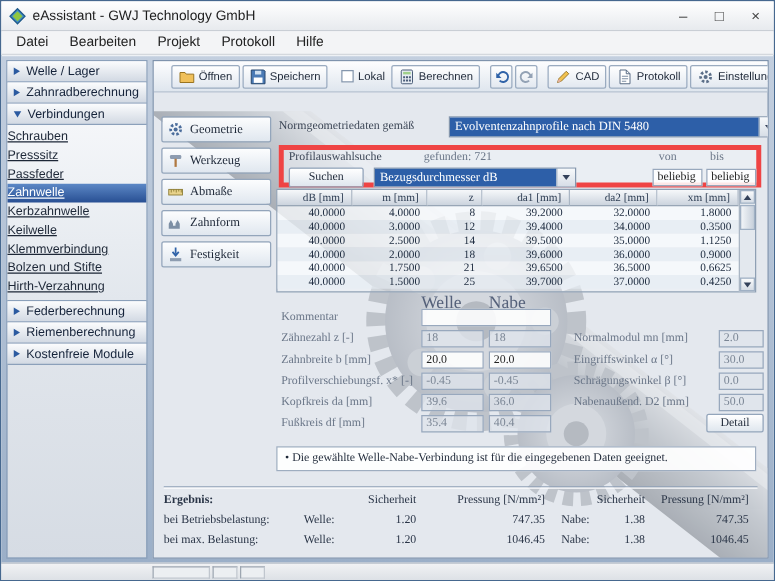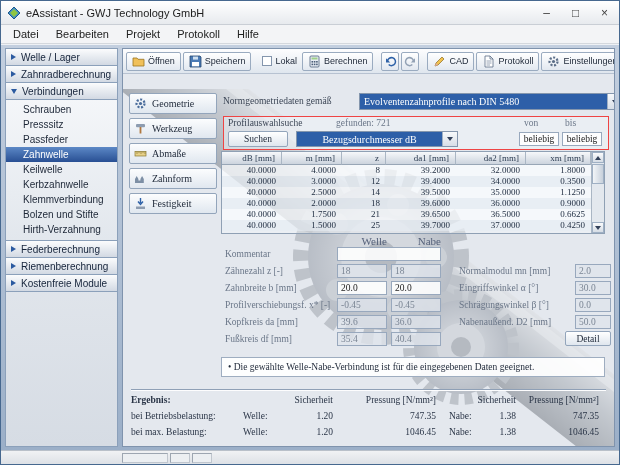--- a/index.html
+++ b/index.html
@@ -24,29 +24,29 @@
   .frame { position:absolute; top:44px; left:0; right:0; bottom:14px;
            background:linear-gradient(180deg,#c3cfdf 0%, #9bafc8 100%); }
 
   
   .sidebar { position:absolute; left:4px; top:3px; bottom:3px; width:113px;
              background:linear-gradient(#eef1f5,#d6dce4); border:1px solid #8ba0ba; }
   .side-header { height:17px; display:flex; align-items:center; gap:5px; padding-left:5px;
                  background:linear-gradient(#fbfcfd,#d2d9e3); border-bottom:1px solid #8ba0ba;
                  font-size:10px; color:#15233a; cursor:default; }
   .side-items { padding:2px 0 3px 0; background:linear-gradient(#f4f6f9,#e2e7ed); border-bottom:1px solid #8ba0ba; }
-  .side-item { height:15px; line-height:15px; padding-left:17px; font-size:10px; color:#1d2737; }
+  .side-item { height:15px; line-height:15px; font-size:10px; color:#1d2737;text-decoration:underline; }
   .side-item.selected { background:linear-gradient(#5c88c6,#284f93); color:#fff; }
   .tri-r { width:0; height:0; border-top:3px solid transparent; border-bottom:3px solid transparent; border-left:5px solid #2b5aa0; }
   .tri-d { width:0; height:0; border-left:3px solid transparent; border-right:3px solid transparent; border-top:5px solid #2b5aa0; }
 
   
   .content { position:absolute; left:121px; right:4px; top:3px; bottom:3px;
              background:#e4e8ee; border:1px solid #7f93ad; overflow:hidden; }
-  .toolbar { height:25px; display:flex; align-items:center; gap:2px; padding:0 3px;
+  .toolbar { height:25px; display:flex; align-items:center; gap:2px; padding:0 14px;
              background:linear-gradient(#fdfdfe,#dfe6ee); border-bottom:1px solid #b7c2d1; }
   .tbtn { display:inline-flex; align-items:center; gap:3px; height:19px; padding:0 5px;
           border:1px solid #9aabc0; border-radius:2px; background:linear-gradient(#ffffff,#e2e8f0);
           font-size:9px; color:#1d2737; white-space:nowrap; }
   .tbtn.small { padding:0 2px; width:18px; justify-content:center; }
   .tsep { width:1px; height:16px; background:#b3bfcd; margin:0 2px; }
   .cbwrap { display:inline-flex; align-items:center; gap:3px; font-size:9px; color:#1d2737; padding:0 3px; }
   .cb { width:10px; height:10px; border:1px solid #8496ad; background:#fff; }
 
   .sectionbar { height:15px; display:flex; align-items:center; padding-left:8px;
@@ -65,21 +65,21 @@
   .lbl { position:absolute; font-size:9.5px; color:#3c4656; white-space:nowrap; z-index:1; }
   .lbl.dim { color:#6a7688; }
 
   .combo { position:absolute; height:17px; display:flex; border:1px solid #8496ad; background:#fff; z-index:1; }
   .combo .cval { flex:1; font-size:10px; line-height:15px; padding:0 4px; color:#fff;
                  background:#2d5fa8; white-space:nowrap; overflow:hidden; }
   .combo .cbtn { width:15px; display:flex; align-items:center; justify-content:center;
                  background:linear-gradient(#f7f9fb,#d7dee7); border-left:1px solid #9fb0c4; }
   .carrow { width:0; height:0; border-left:3px solid transparent; border-right:3px solid transparent; border-top:4px solid #33415a; }
 
-  .groupbox { position:absolute; border:1px solid #ef4444; background:rgba(238,242,247,0.55); z-index:1;text-align:center; }
+  .groupbox { position:absolute; border:4px solid #ef4444; background:rgba(238,242,247,0.55); z-index:1; }
 
   .btn { position:absolute; display:flex; align-items:center; justify-content:center;
          border:1px solid #93a5bb; border-radius:2px; background:linear-gradient(#ffffff,#dfe6ee);
          font-size:9.5px; color:#1d2737; z-index:1; }
 
   .fld { position:absolute; height:14px; border:1px solid #98a8bd; background:rgba(255,255,255,.88);
          font-size:9.5px; line-height:12px; padding:0 3px; color:#222; white-space:nowrap; overflow:hidden; z-index:1; }
   .fld.ro { background:rgba(223,228,236,.78); color:#7a8594; }
 
   
@@ -94,21 +94,21 @@
   .c0{width:60px}.c1{width:60px}.c2{width:44px}.c3{width:70px}.c4{width:70px}.c5{width:65px}
   .tscroll { position:absolute; right:0; top:0; bottom:0; width:13px; background:#e3e8ee; border-left:1px solid #aab6c4; }
   .sarr { position:absolute; left:0; width:12px; height:11px; display:flex; align-items:center; justify-content:center;
           background:linear-gradient(#fafbfc,#d5dce5); border:1px solid #9fb0c4; }
   .sarr.up { top:0; } .sarr.down { bottom:0; }
   .sthumb { position:absolute; left:0; top:12px; width:12px; height:20px;
             background:linear-gradient(90deg,#f2f5f8,#c7d0db); border:1px solid #9fb0c4; }
   .tri-u { width:0;height:0;border-left:3px solid transparent;border-right:3px solid transparent;border-bottom:4px solid #33415a; }
   .tri-dn{ width:0;height:0;border-left:3px solid transparent;border-right:3px solid transparent;border-top:4px solid #33415a; }
 
-  .colhdr { position:absolute; font-size:11px; color:#55617a; text-align:right; width:50px; z-index:1; }
+  .colhdr { position:absolute; font-size:14px; color:#55617a; text-align:left; width:50px; z-index:1; }
 
   .msgbox { position:absolute; left:98px; top:268px; width:384px; height:20px;
             border:1px solid #9eadc0; background:rgba(255,255,255,.92);
             font-size:9.5px; color:#1d2737; line-height:18px; padding-left:6px; white-space:nowrap; overflow:hidden; z-index:1; }
 
   .sep { position:absolute; left:8px; right:8px; top:300px; height:2px;
          border-top:1px solid #8fa0b6; border-bottom:1px solid #fdfdfe; z-index:1; }
 
   .res { position:absolute; font-size:9.5px; color:#2a3547; white-space:nowrap; z-index:1; }
   .res.bold { font-weight:bold; }
@@ -169,22 +169,22 @@
       </div>
       <div class="side-header">
         <span class="tri-d"></span>
         <span>Verbindungen</span>
       </div>
       <div class="side-items">
         <div class="side-item">Schrauben</div>
         <div class="side-item">Presssitz</div>
         <div class="side-item">Passfeder</div>
         <div class="side-item selected">Zahnwelle</div>
+        <div class="side-item">Kerbzahnwelle</div>
         <div class="side-item">Keilwelle</div>
-        <div class="side-item">Kerbzahnwelle</div>
         <div class="side-item">Klemmverbindung</div>
         <div class="side-item">Bolzen und Stifte</div>
         <div class="side-item">Hirth-Verzahnung</div>
       </div>
       <div class="side-header">
         <span class="tri-r"></span>
         <span>Federberechnung</span>
       </div>
       <div class="side-header">
         <span class="tri-r"></span>

